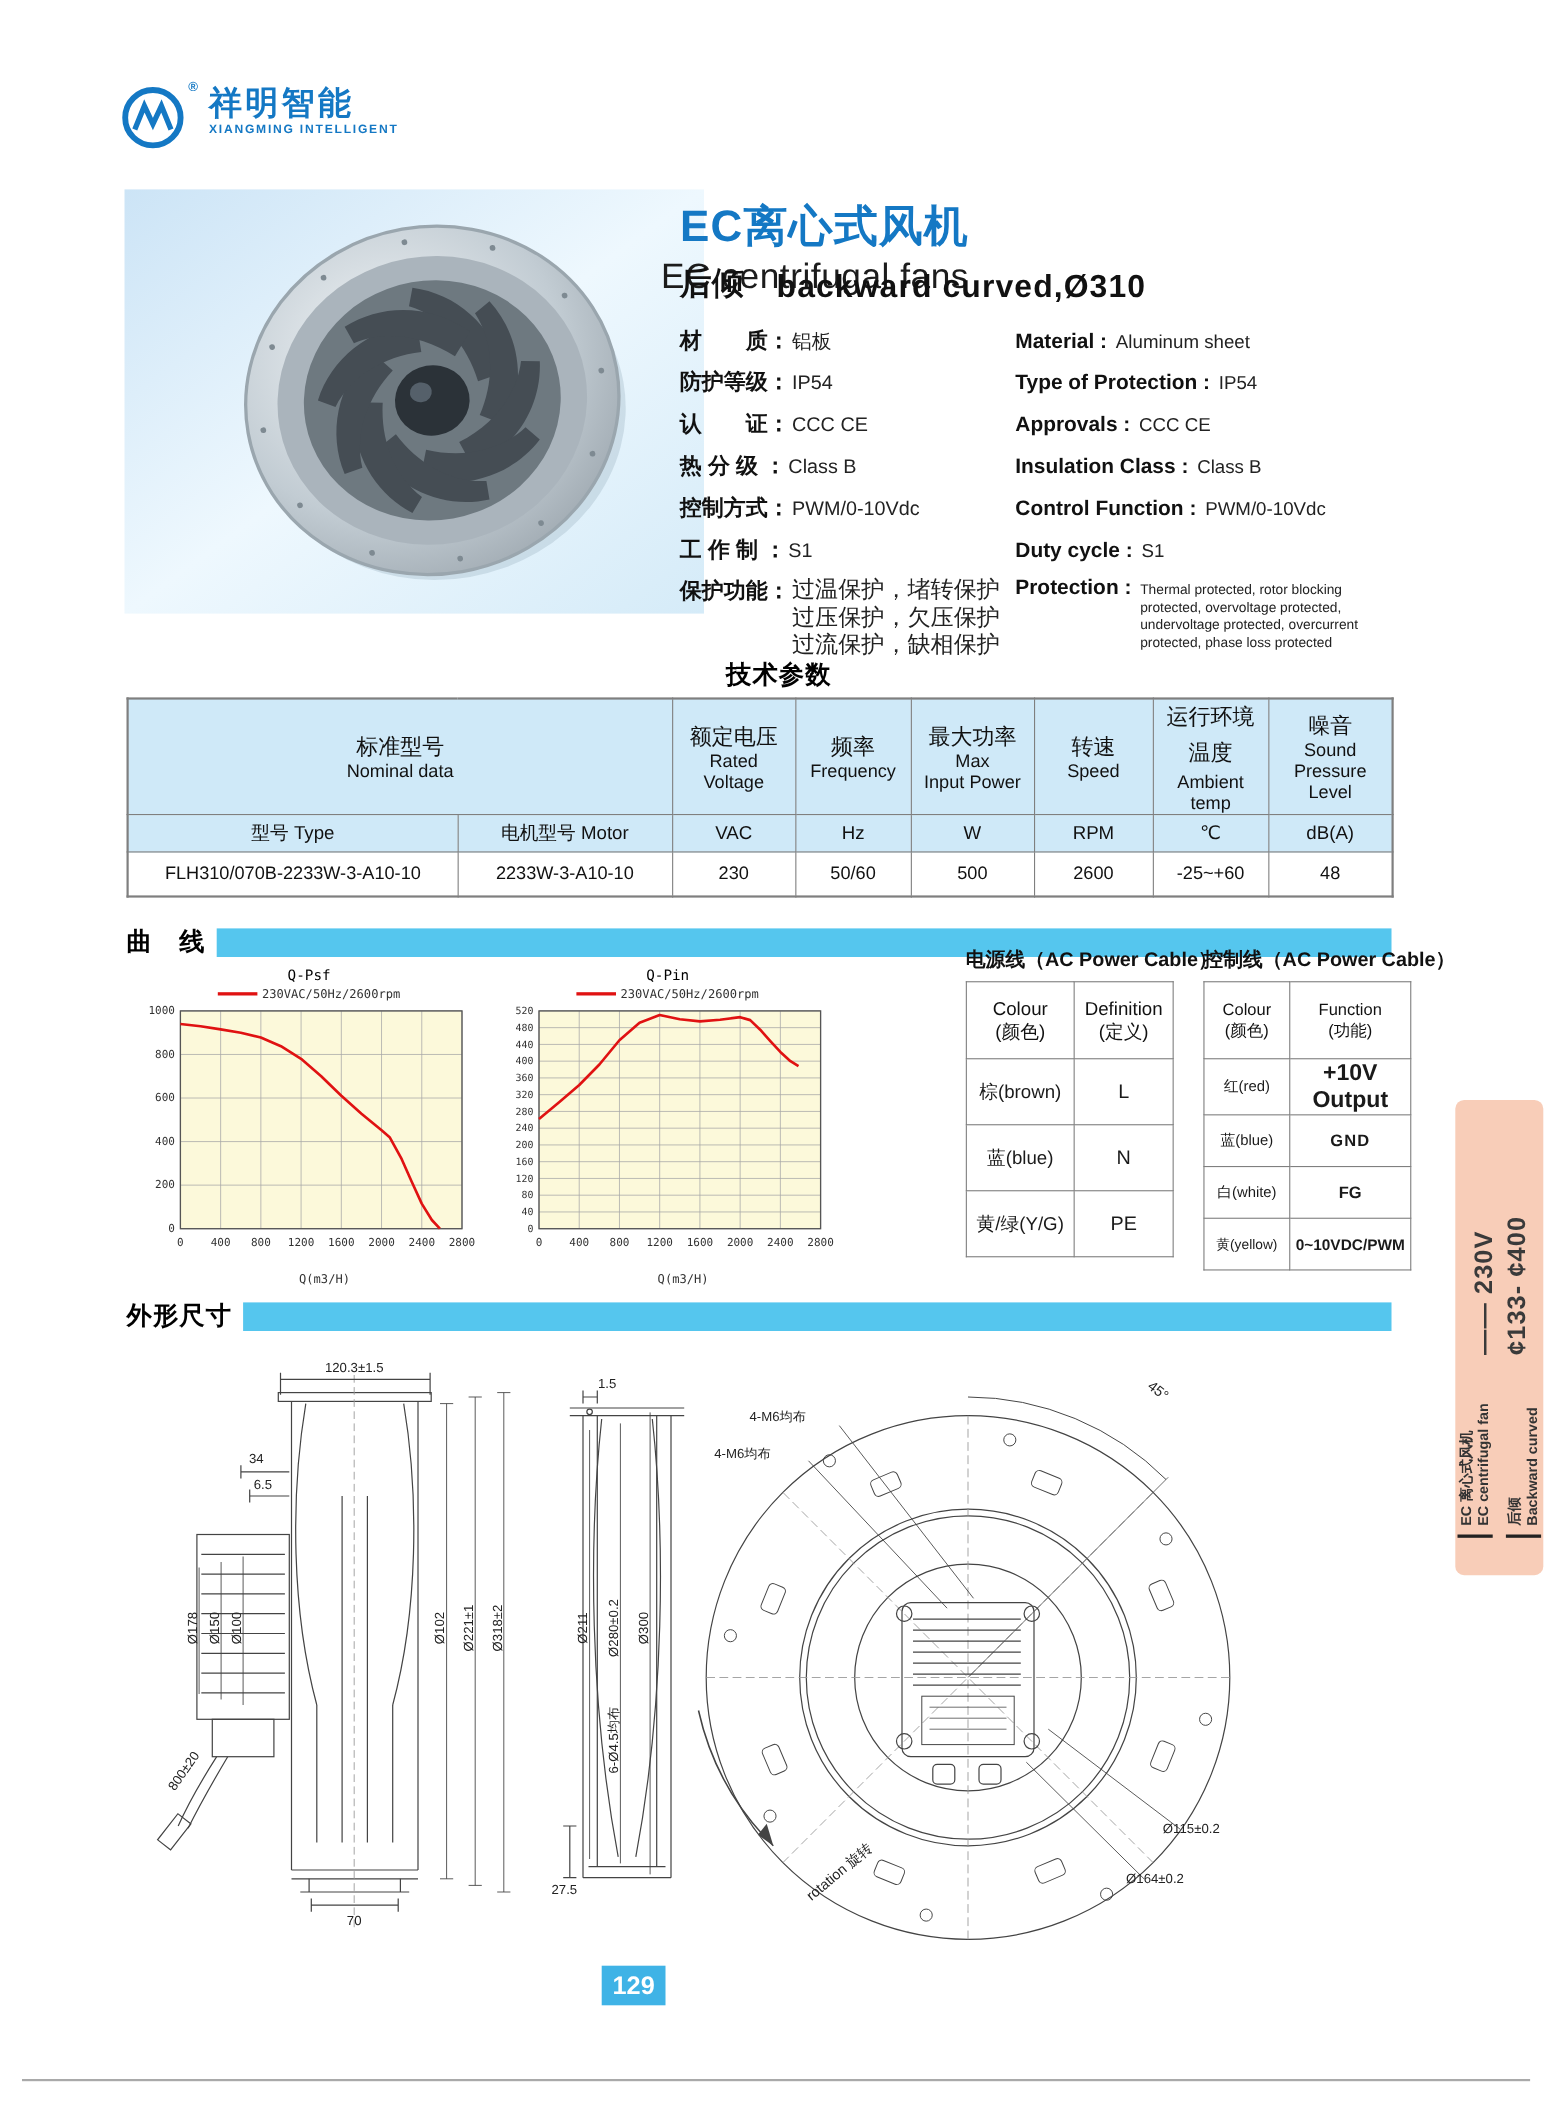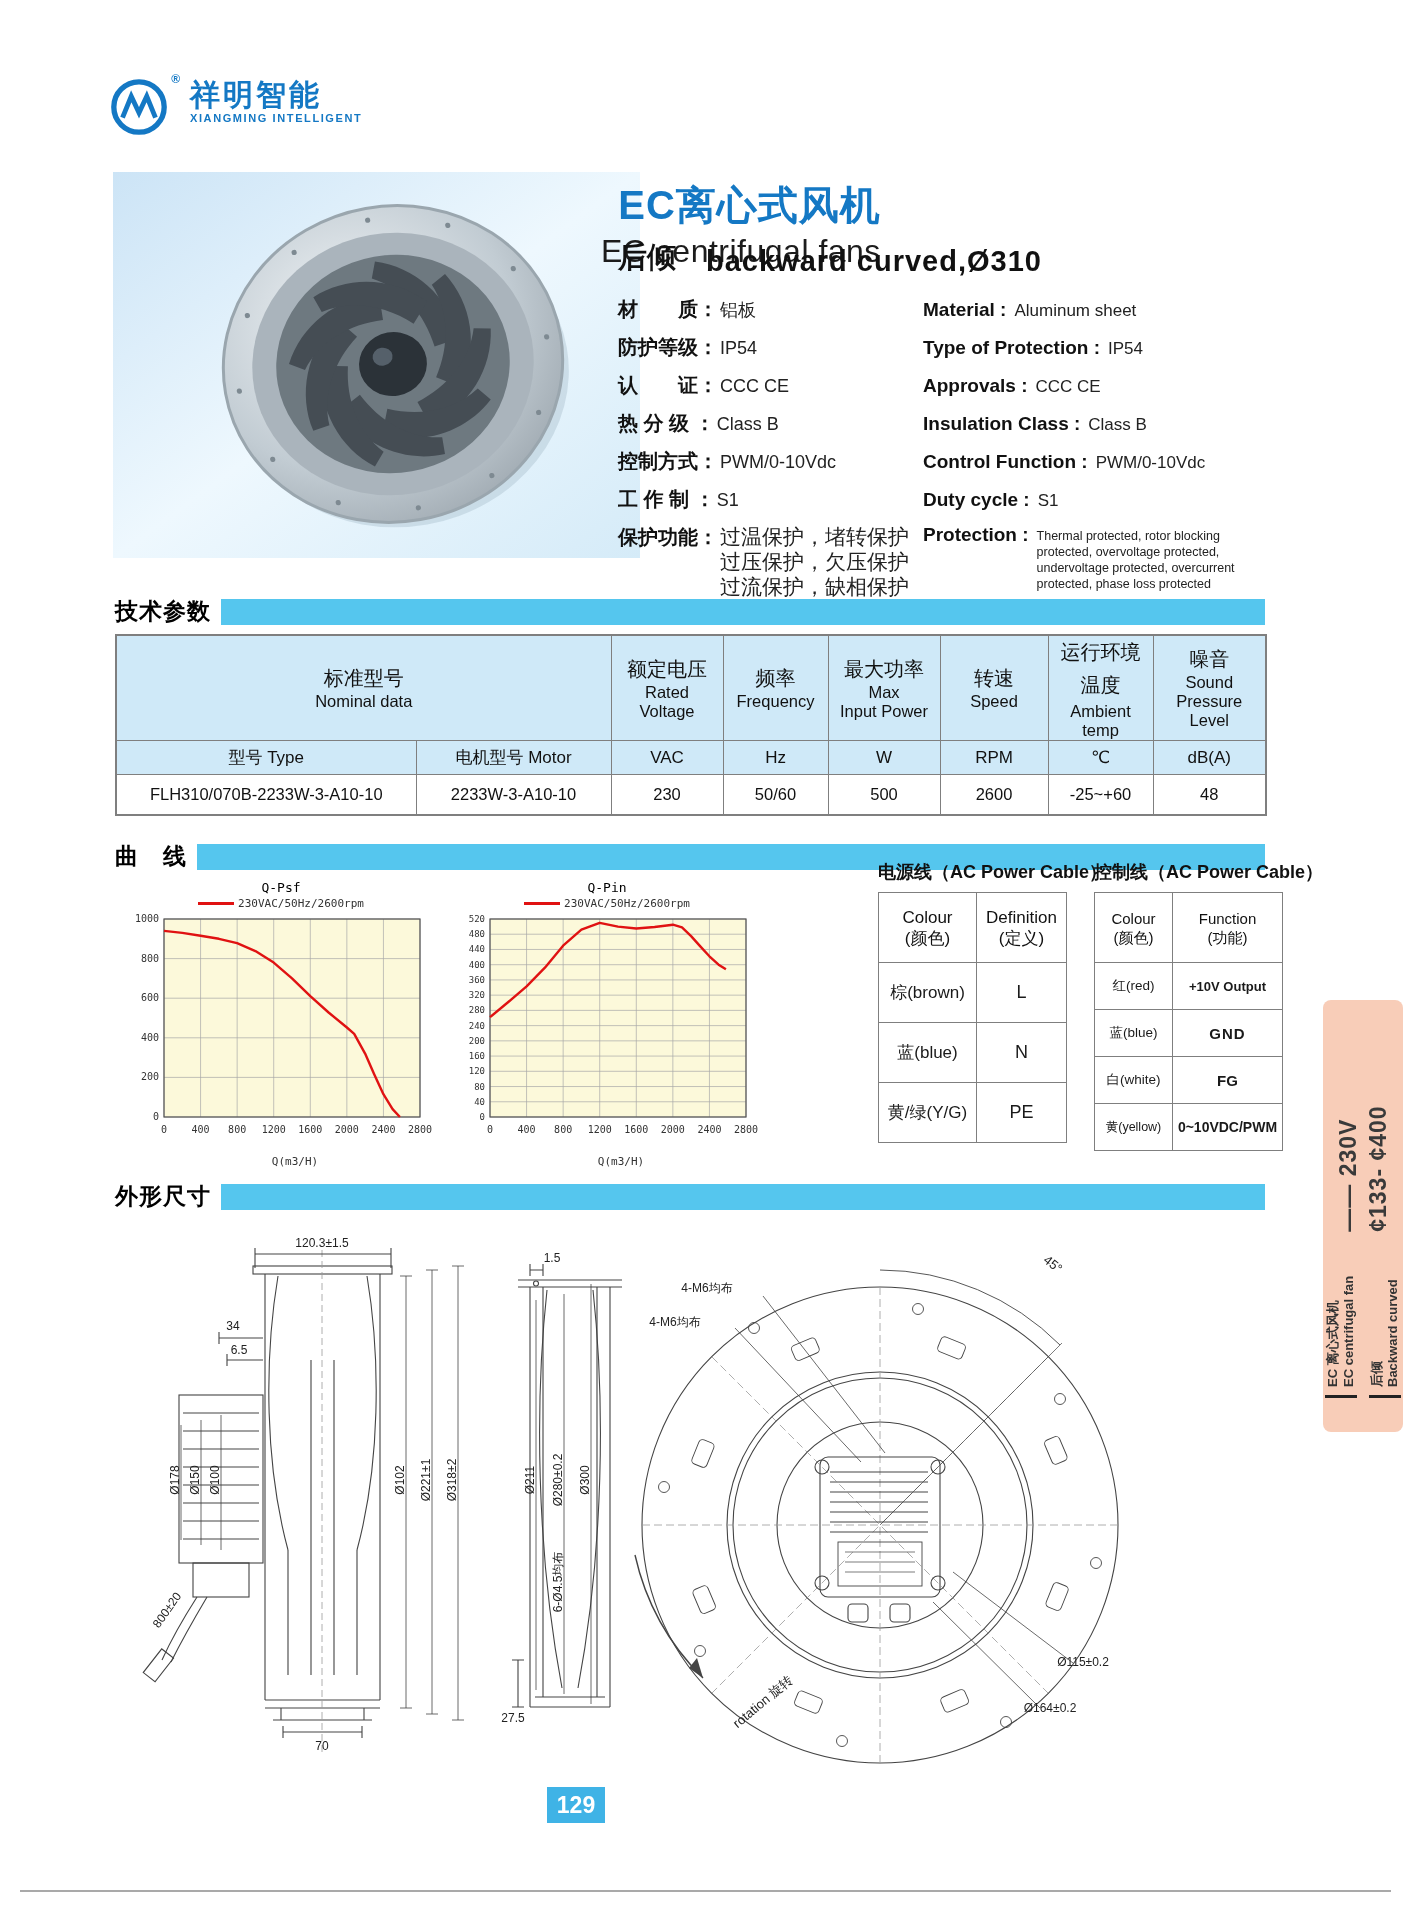--- a/index.html
+++ b/index.html
@@ -234,21 +234,21 @@
       <span class="spec-en" style="align-items:flex-start;">
           <span class="spec-le">Protection :</span>
           <span class="spec-ve small pre">Thermal protected, rotor blocking
 protected, overvoltage protected,
 undervoltage protected, overcurrent
 protected, phase loss protected</span>
         </span>
     </div>
   </div>
 
-  <div class="abs section-head" style="left:115px;top:598px;width:1150px;">
+  <div class="abs section-head" style="left:133px;top:598px;width:1150px;flex-direction:column;">
     <span class="section-title">技术参数</span>
     <div class="section-bar"></div>
   </div>
 
   <table class="tech abs" style="left:115px;top:634px;">
     <colgroup>
       <col style="width:300px">
         <col style="width:195px">
         <col style="width:112px">
         <col style="width:105px">
@@ -463,21 +463,21 @@
         </colgroup>
       <tbody>
           <tr style="height:70px;">
         <td class="cable-h small pre">Colour
 (颜色)</td>
         <td class="cable-h small pre">Function
 (功能)</td>
       </tr>
       <tr style="height:47px;">
         <td style="font-size:13.5px;">红(red)</td>
-        <td style="font-size:13px;font-weight:bold;">+10V Output</td>
+        <td style="font-size:21px;font-weight:bold;">+10V Output</td>
       </tr>
       <tr style="height:47px;">
         <td style="font-size:13.5px;">蓝(blue)</td>
         <td style="font-size:15px;font-weight:bold;letter-spacing:1px;">GND</td>
       </tr>
       <tr style="height:47px;">
         <td style="font-size:13.5px;">白(white)</td>
         <td style="font-size:15px;font-weight:bold;">FG</td>
       </tr>
       <tr style="height:47px;">

